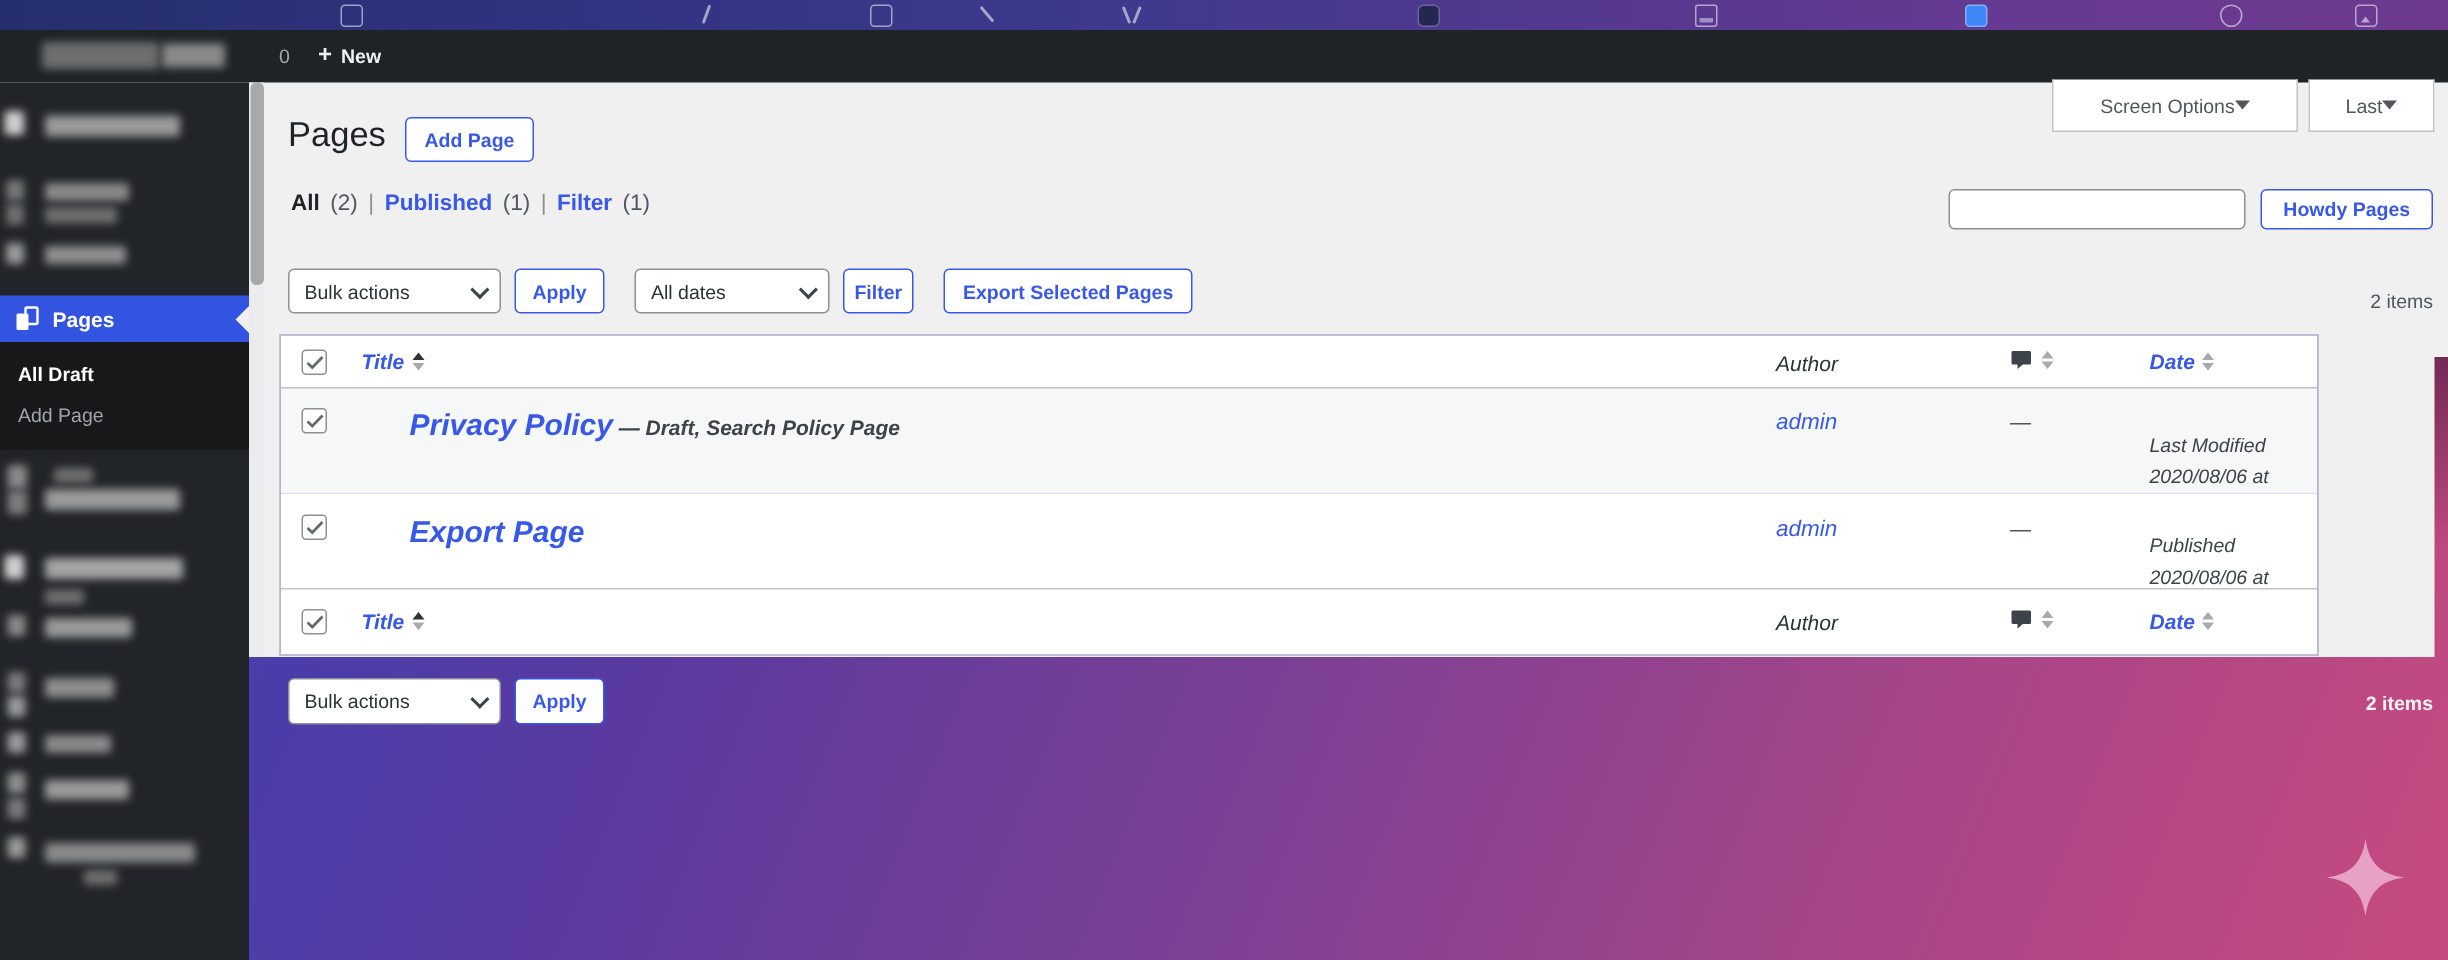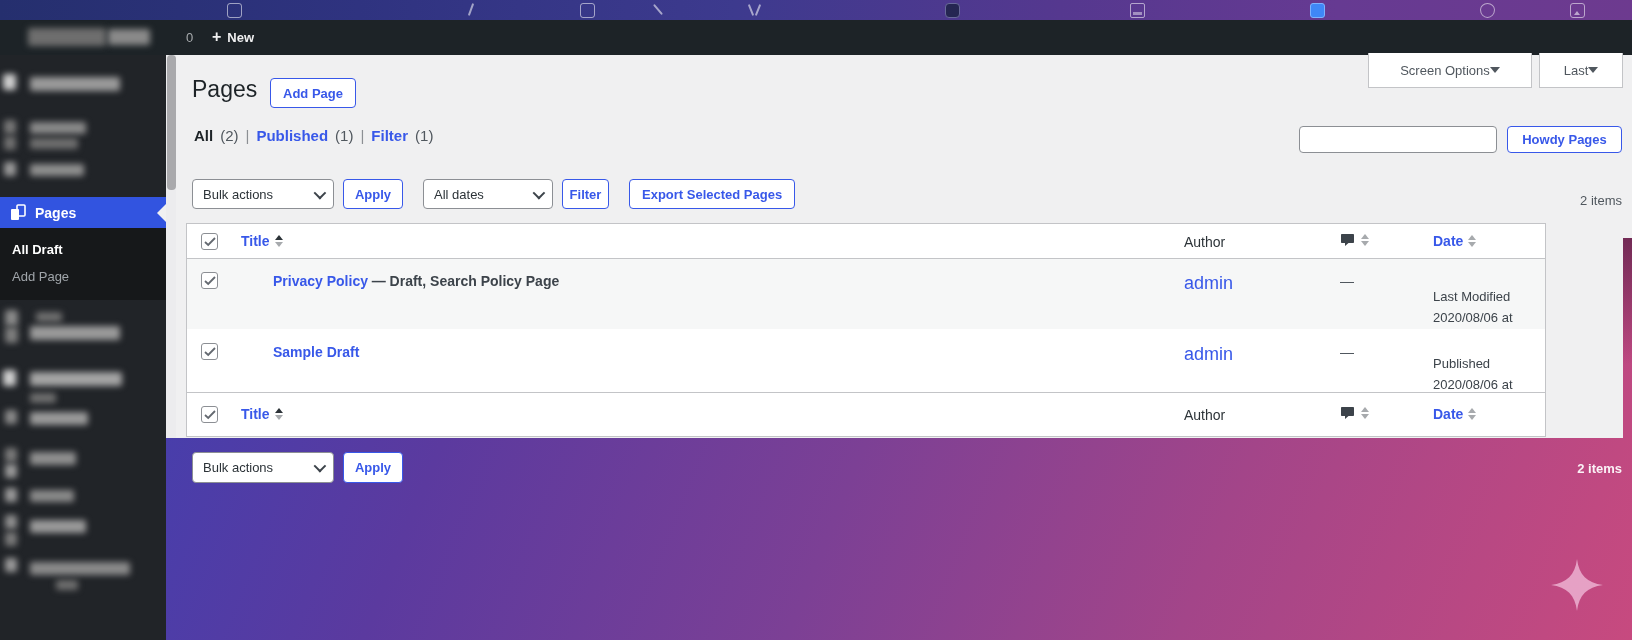--- a/index.html
+++ b/index.html
@@ -82,42 +82,42 @@
     font-size:13px;font-weight:500;display:flex;align-items:center;justify-content:space-between;padding:0 10px;cursor:pointer;}
   .chev{width:7px;height:7px;border-right:2px solid #3c434a;border-bottom:2px solid #3c434a;transform:rotate(45deg) translateY(-2px);}
   .t-bulk{left:192px;top:179px;width:142px;height:30px;}
   .t-apply{left:343px;top:179px;width:60px;height:30px;}
   .t-dates{left:423px;top:179px;width:130px;height:30px;}
   .t-filter{left:562px;top:179px;width:47px;height:30px;}
   .t-export{left:629px;top:179px;height:30px;padding:0 12px;}
   .items-top{right:10px;top:193px;font-size:13px;color:#50575e;}
 
   
-  .card{left:186px;top:223px;width:1360px;height:214px;background:#8b5cf6;border:1px solid #c3c4c7;box-sizing:border-box;overflow:hidden;}
+  .card{left:186px;top:223px;width:1360px;height:214px;background:#8b5cf6;border:1px solid #c3c4c7;box-sizing:border-box;overflow:hidden;font-style:italic;}
   .trow{position:relative;width:100%;}
   .r-head{height:35px;border-bottom:1px solid #c3c4c7;box-sizing:border-box;background:#fff;}
   .r-one{height:70px;background:#f6f7f7;}
   .r-two{height:63px;background:#fff;}
   .r-foot{height:44px;border-top:1px solid #c3c4c7;box-sizing:border-box;background:#fff;}
   .cell{position:absolute;font-size:13.5px;}
   .c-check{left:14px;}
   .c-title{left:54px;}
   .c-author{left:997px;}
   .c-comm{left:1153px;}
   .c-date{left:1246px;}
   .checkbox{width:17px;height:17px;background:#fff;border:1px solid #8c8f94;border-radius:3px;box-sizing:border-box;display:flex;align-items:center;justify-content:center;cursor:pointer;}
   .col-link{color:#3858e9;font-weight:600;font-size:14px;cursor:pointer;display:inline-flex;align-items:center;gap:5px;}
   .col-plain{color:#2c3338;font-weight:500;font-size:14px;}
   .sorts{display:inline-flex;flex-direction:column;gap:2px;}
   .s-up{width:0;height:0;border-left:4px solid transparent;border-right:4px solid transparent;border-bottom:5px solid #a7aaad;}
   .s-dn{width:0;height:0;border-left:4px solid transparent;border-right:4px solid transparent;border-top:5px solid #a7aaad;}
   .s-dark{border-bottom-color:#2c3338;}
-  .row-title{color:#3858e9;font-weight:700;font-size:14px;cursor:pointer;padding-left:32px;}
+  .row-title{color:#3858e9;font-weight:700;font-size:20px;cursor:pointer;padding-left:32px;}
   .row-state{color:#3c434a;font-weight:700;font-size:14px;}
-  .a-link{color:#3858e9;font-weight:500;font-size:18px;cursor:pointer;}
+  .a-link{color:#3858e9;font-weight:500;font-size:15px;cursor:pointer;}
   .dash{color:#50575e;font-size:14px;}
   .date-txt{color:#3c434a;line-height:21px;font-size:13px;margin-top:16px;}
 
   
   .fb-bulk{left:192px;top:452px;width:142px;height:31px;}
   .fb-apply{left:343px;top:452px;width:60px;height:31px;}
   .items-bottom{right:10px;top:461px;font-size:13px;font-weight:600;color:rgba(255,255,255,.93);}
   .sparkle{left:1551px;top:559px;}
 </style>
 </head>
@@ -302,21 +302,21 @@
 
     <div class="trow r-two">
       <span class="cell c-check" style="top:14px">
         <span class="checkbox">
           <svg width="12" height="10" viewBox="0 0 12 10">
               <path d="M1 5l3.2 3L11 1" fill="none" stroke="#646970" stroke-width="1.8"></path>
             </svg>
         </span>
       </span>
       <span class="cell c-title" style="top:15px">
-        <span class="row-title">Sample Draft</span>
+        <span class="row-title">Export Page</span>
         <span class="row-state"></span>
       </span>
       <span class="cell c-author" style="top:15px"><span class="a-link">admin</span></span>
       <span class="cell c-comm" style="top:15px"><span class="dash">—</span></span>
       <span class="cell c-date date-txt" style="top:8px">
         <span>Published</span><br>
         <span>2020/08/06 at 11:34 pm</span>
       </span>
     </div>
 

